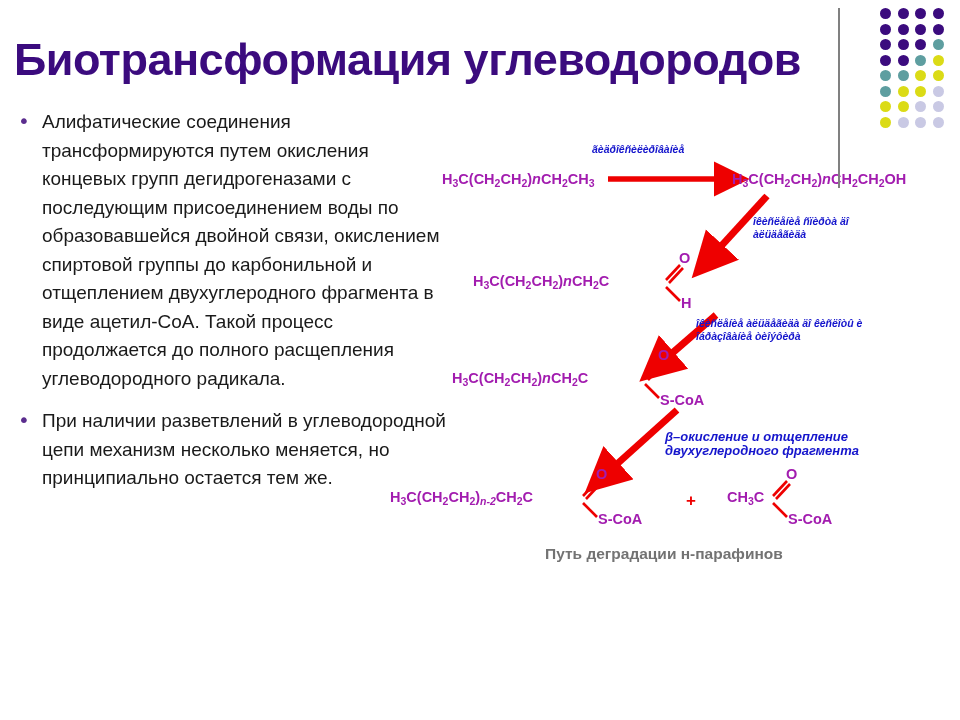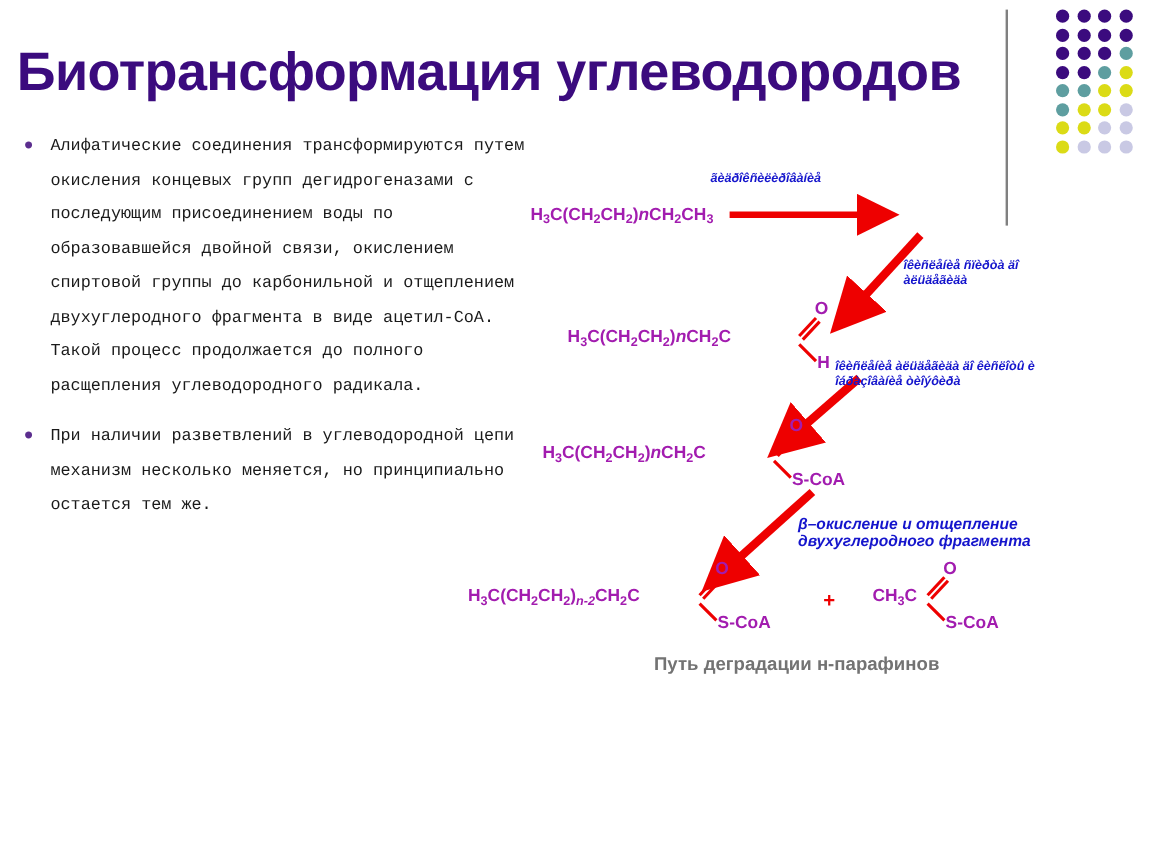--- a/index.html
+++ b/index.html
@@ -45,22 +45,22 @@
     position:absolute; left:16px; top:108px;
     width:430px;
     z-index:4;
   }
   .bullet-row { display:flex; align-items:flex-start; margin-bottom:14px; }
   .bullet-mark {
     color:#5B2D8E; font-size:20px; line-height:26px;
     width:26px; flex:0 0 26px; text-align:left; padding-left:2px;
   }
   .bullet-text {
-    font-family:Liberation Mono, monospace;
-    font-size:14px;
+    font-family:Liberation Sans, sans-serif;
+    font-size:19px;
     line-height:28.5px;
     color:#1a1a1a;
     flex:1 1 auto;
   }
 
   
   #diagram {
     position:absolute; left:440px; top:140px;
     width:520px; height:440px;
     z-index:2;
@@ -184,20 +184,23 @@
 
     <line x1="333" y1="356" x2="347" y2="341" stroke="#EE0000" stroke-width="2.6"></line>
     <line x1="336" y1="359" x2="350" y2="344" stroke="#EE0000" stroke-width="2.6"></line>
     <line x1="333" y1="363" x2="347" y2="377" stroke="#EE0000" stroke-width="2.6"></line>
   </svg>
 
   <div class="chem" style="left:2px; top:31px;">
     <span><span>H</span><sub>3</sub><span>C(CH</span><sub>2</sub><span>CH</span><sub>2</sub><span>)</span><span class="ital">n</span><span>CH</span><sub>2</sub><span>CH</span><sub>3</sub></span>
   </div>
 
+  <div class="chem" style="left:292px; top:31px;">
+    <span><span>H</span><sub>3</sub><span>C(CH</span><sub>2</sub><span>CH</span><sub>2</sub><span>)</span><span class="ital">n</span><span>CH</span><sub>2</sub><span>CH</span><sub>2</sub><span>OH</span></span>
+  </div>
 
   <div class="chem" style="left:33px; top:133px;">
     <span><span>H</span><sub>3</sub><span>C(CH</span><sub>2</sub><span>CH</span><sub>2</sub><span>)</span><span class="ital">n</span><span>CH</span><sub>2</sub><span>C</span></span>
   </div>
   <div class="chem" style="left:239px; top:110px;">O</div>
   <div class="chem" style="left:241px; top:155px;">H</div>
 
   <div class="chem" style="left:12px; top:230px;">
     <span><span>H</span><sub>3</sub><span>C(CH</span><sub>2</sub><span>CH</span><sub>2</sub><span>)</span><span class="ital">n</span><span>CH</span><sub>2</sub><span>C</span></span>
   </div>
@@ -214,19 +217,19 @@
 
   <div class="chem" style="left:287px; top:349px;">
     <span><span>CH</span><sub>3</sub><span>C</span></span>
   </div>
   <div class="chem" style="left:346px; top:326px;">O</div>
   <div class="chem" style="left:348px; top:371px;">S-CoA</div>
 
   <div class="lbl" style="left:152px; top:3px;">ãèäðîêñèëèðîâàíèå</div>
   <div class="lbl" style="left:313px; top:75px;">îêèñëåíèå ñïèðòà äî
 àëüäåãèäà</div>
-  <div class="lbl" style="left:256px; top:159px;">îêèñëåíèå àëüäåãèäà äî êèñëîòû è
+  <div class="lbl" style="left:256px; top:177px;">îêèñëåíèå àëüäåãèäà äî êèñëîòû è
 îáðàçîâàíèå òèîýôèðà</div>
   <div class="lbl" style="left:225px; top:290px; font-size:13px; line-height:14px;">β–окисление и отщепление
 двухуглеродного фрагмента</div>
 
   <div class="caption" style="left:105px; top:405px;">Путь деградации н-парафинов</div>
 </div>
 
 </body></html>

